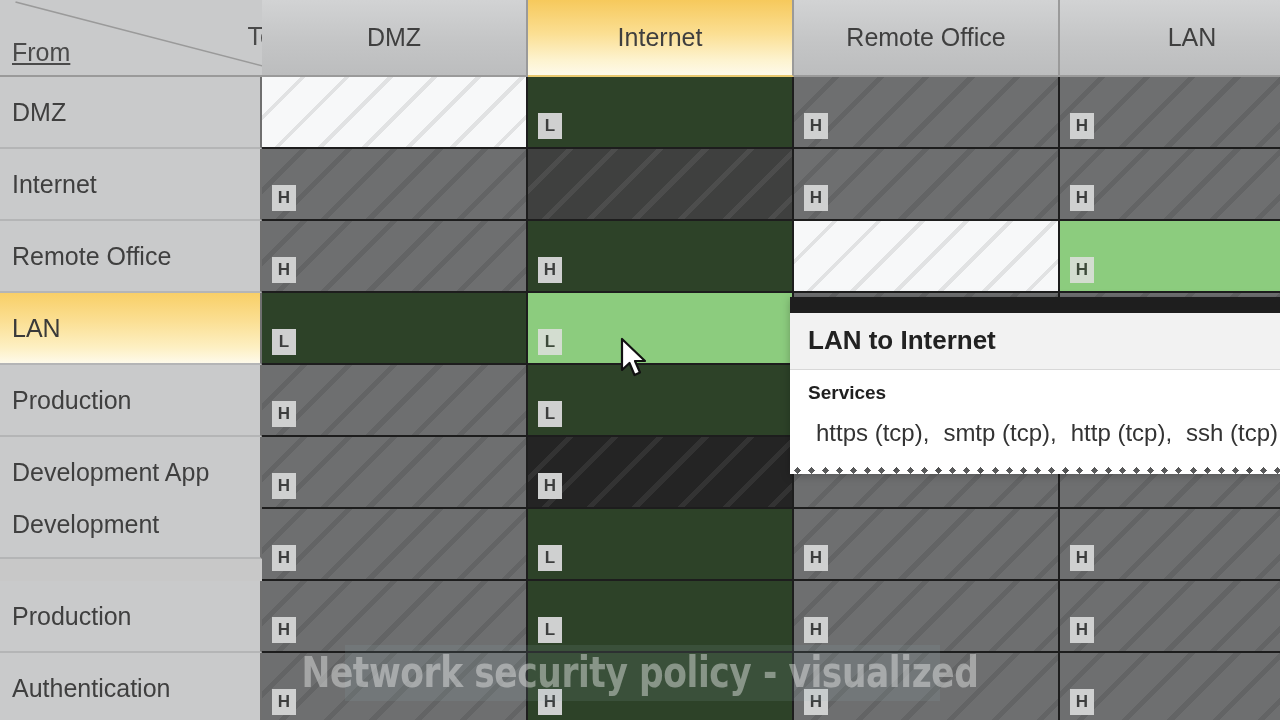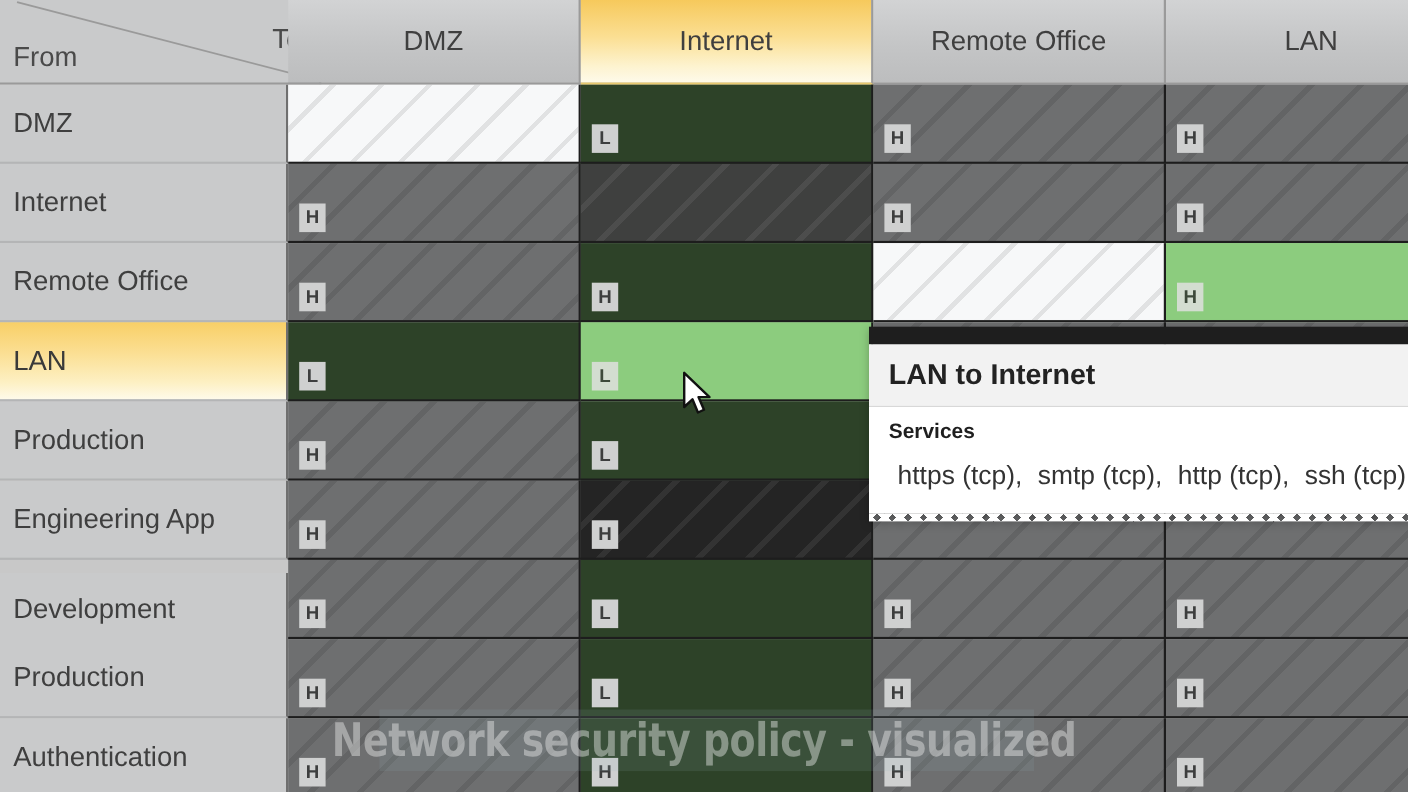--- a/index.html
+++ b/index.html
@@ -42,20 +42,21 @@
     position: absolute;
     right: 16px; top: 22px;
     font-size: 25px;
     color: #4a4a4a;
   }
   .corner .from {
     position: absolute;
     left: 12px; top: 38px;
     font-size: 25px;
     color: #4a4a4a;
+    text-decoration: underline;
   }
 
   
   .colhead {
     position: absolute;
     top: 0;
     height: 77px;
     display: flex;
     align-items: center;
     justify-content: center;
@@ -247,23 +248,23 @@
       <div class="rowhead" style="top: 221px; height: 72px;">
         <span>Remote Office</span>
       </div>
       <div class="rowhead sel" style="top: 293px; height: 72px;">
         <span>LAN</span>
       </div>
       <div class="rowhead" style="top: 365px; height: 72px;">
         <span>Production</span>
       </div>
       <div class="rowhead" style="top: 437px; height: 72px;">
-        <span>Engineering App</span>
-      </div>
-      <div class="rowhead" style="top: 521px; height: 68px;">
+        <span>Development App</span>
+      </div>
+      <div class="rowhead" style="top: 491px; height: 68px;">
         <span>Development</span>
       </div>
       <div class="rowhead" style="top: 581px; height: 72px;">
         <span>Production</span>
       </div>
       <div class="rowhead" style="top: 653px; height: 72px;">
         <span>Authentication</span>
       </div>
       <div class="cell f-white" style="left: 262px; top: 77px; width: 266px; height: 72px;">
         <div class="hatch h-white"></div>

